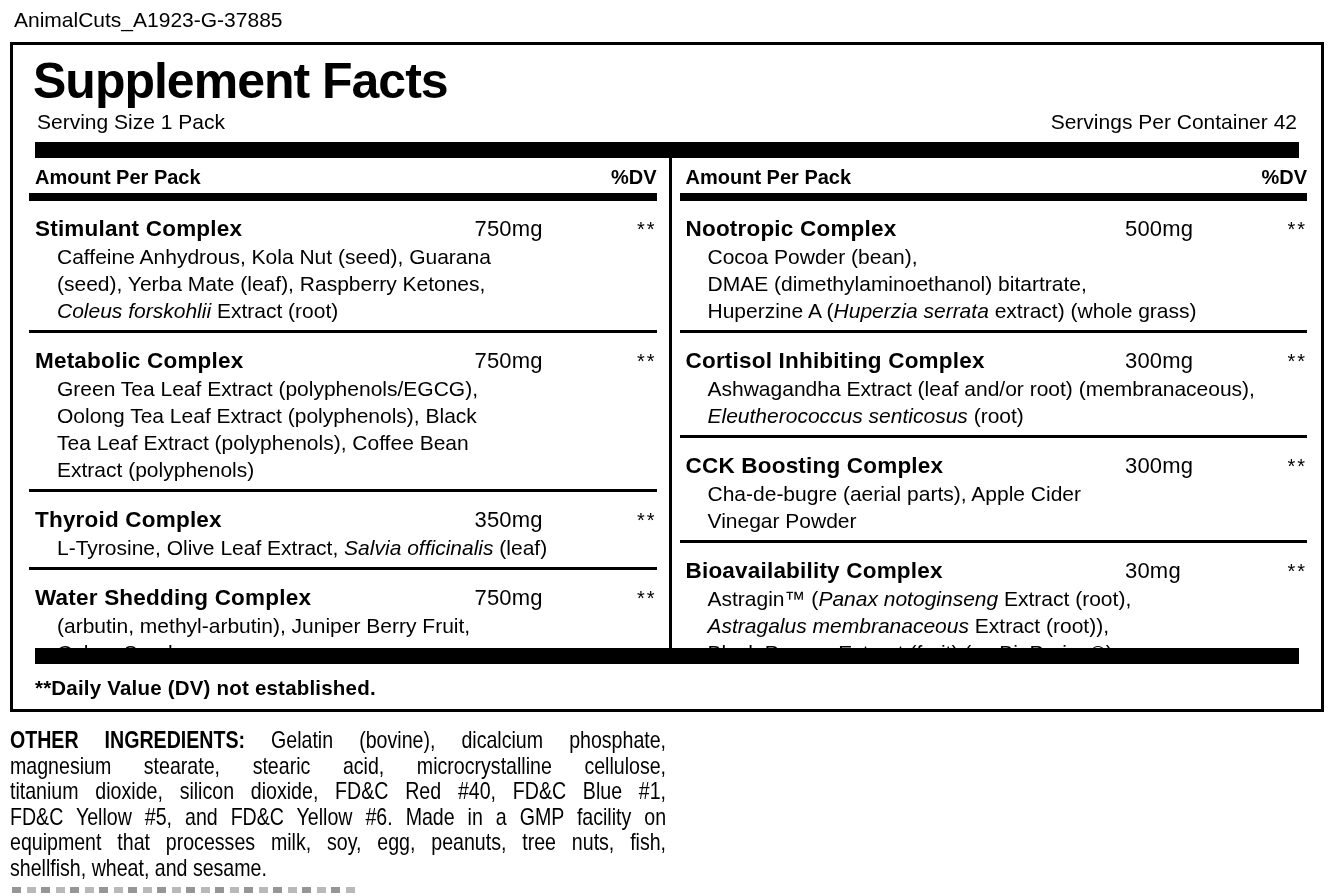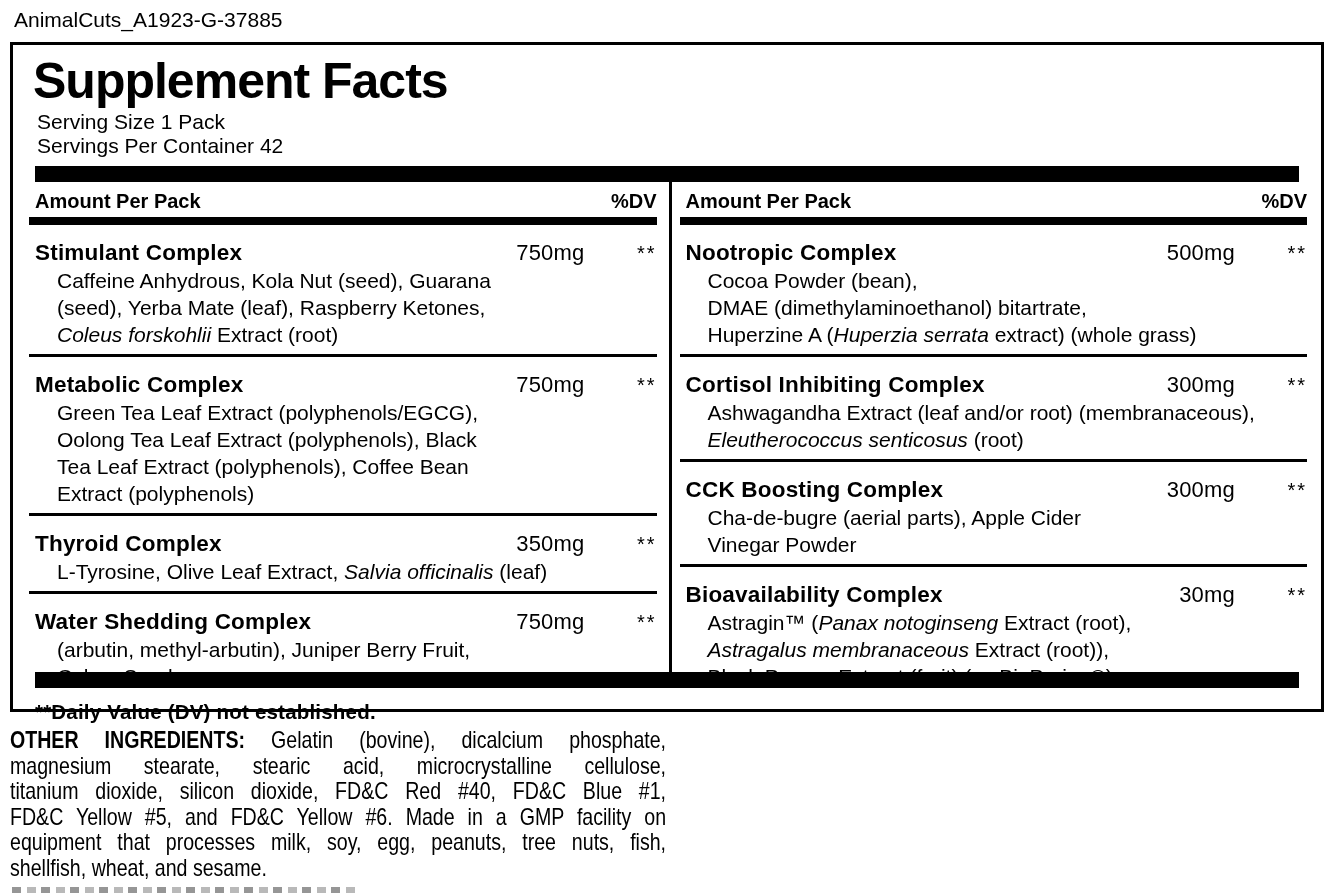--- a/index.html
+++ b/index.html
@@ -8,32 +8,32 @@
     background:#ffffff;color:#000;
     font-family:"Liberation Sans", sans-serif;
     -webkit-font-smoothing:antialiased;
   }
   .filename{position:absolute;left:14px;top:8px;font-size:21px;letter-spacing:0;}
   .panel{
     position:absolute;left:10px;top:42px;width:1314px;height:670px;
     border:3px solid #000;box-sizing:border-box;background:#fff;
   }
   .panel-title{font-size:50px;font-weight:bold;letter-spacing:-1px;margin:10px 20px 2px;line-height:1.05;}
-  .serving-row{display:flex;margin:2px 24px 8px 24px;font-size:21px;flex-direction:column;}
+  .serving-row{display:flex;justify-content:space-between;margin:2px 24px 8px 24px;font-size:21px;}
   .bar-heavy{height:16px;background:#000;margin:0 22px;}
   .columns{display:flex;height:490px;overflow:hidden;}
   .col{flex:1;box-sizing:border-box;padding:0 12px 0 16px;}
   .col-right{border-left:3px solid #000;padding:0 14px 0 8px;}
   .col-header{display:flex;justify-content:space-between;font-weight:bold;font-size:20px;line-height:22px;padding:8px 0 5px 6px;}
   .bar-medium{height:8px;background:#000;}
   .section{padding:2px 0 6px 6px;}
   .section + .section{border-top:3px solid #000;}
   .sec-title-row{display:flex;align-items:baseline;font-weight:bold;font-size:22.5px;line-height:27px;padding-top:12px;letter-spacing:0.2px;}
   .sec-name{flex:1;white-space:nowrap;}
-  .sec-amount{width:110px;text-align:right;font-weight:normal;font-size:22px;white-space:nowrap;}
+  .sec-amount{width:110px;text-align:left;font-weight:normal;font-size:22px;white-space:nowrap;}
   .sec-dv{width:72px;text-align:right;font-weight:normal;font-size:20px;letter-spacing:2px;white-space:nowrap;}
   .ing-line{font-size:21px;line-height:27px;padding-left:22px;white-space:nowrap;}
   .ing-line i{font-style:italic;}
   .footnote{margin:12px 22px 0;font-size:20.5px;font-weight:bold;letter-spacing:0.2px;}
   .other-ing{
     position:absolute;left:10px;top:727px;width:804px;
     transform:scaleX(0.816);transform-origin:0 0;
     font-size:24px;line-height:25.5px;
   }
   .oi-line{text-align:justify;text-align-last:justify;white-space:normal;}

